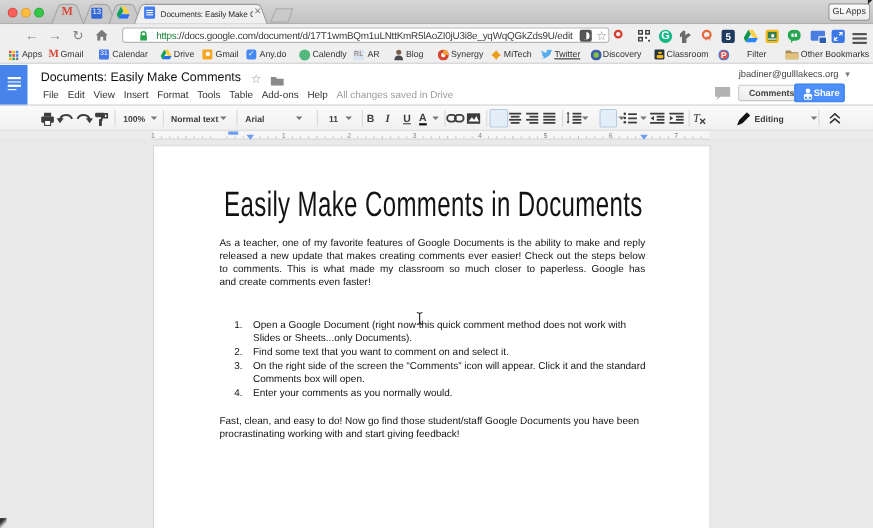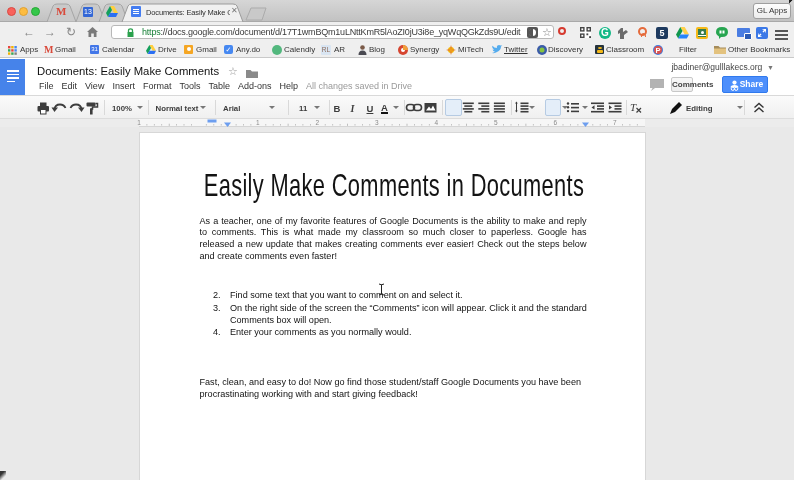--- a/index.html
+++ b/index.html
@@ -28,21 +28,21 @@
   .bk { position:absolute; top:3.5px; font-size:8px; color:#333; white-space:nowrap; }
 
   
   #dochead { position:absolute; left:0; top:58px; width:794px; height:37px; background:#fff; }
   #docsicon { position:absolute; left:0; top:59px; width:25px; height:37px; background:#4683ea; }
   #doctitle { position:absolute; left:37px; top:7px; font-size:11.3px; color:#111; }
   #menurow { position:absolute; left:39px; top:22.5px; font-size:9px; color:#333; }
   .mi { margin-right:8px; }
   #savedmsg { color:#9a9a9a; }
   #email { position:absolute; right:20px; top:4px; font-size:8.5px; color:#444; }
-  #commentsbtn { position:absolute; left:671px; top:77px; width:22px; height:15px;
+  #commentsbtn { position:absolute; left:671px; top:77px; width:61px; height:15px;
     background:linear-gradient(#f8f8f8,#ededed); border:1px solid #c8c8c8; border-radius:2px;
     font-size:8px; font-weight:bold; color:#444; text-align:center; line-height:13px; }
   #sharebtn { position:absolute; left:722px; top:76px; width:46px; height:17px;
     background:#4d8ffc; border:1px solid #3079ed; border-radius:2px;
     font-size:8.5px; font-weight:bold; color:#fff; text-align:center; line-height:15px; }
 
   
   #toolbar { position:absolute; left:0; top:95px; width:794px; height:24px;
     background:linear-gradient(#fbfbfb,#f0f0f0); border-top:1px solid #d9d9d9; border-bottom:1px solid #dcdcdc; }
   .tsep { position:absolute; top:4px; width:1px; height:15px; background:#d9d9d9; }
@@ -439,25 +439,26 @@
     <path d="M582 3.5 L589 3.5 L585.5 8 Z" fill="#6d9eef"></path>
   </svg>
 
 <div id="canvas">
   <div id="page">
     <div class="doc" id="title1">
         <span>Easily Make Comments in Documents</span>
       </div>
     <div class="doc para" style="left:59.5px; top:82.8px; width:387px;">
       <div class="jline">As a teacher, one of my favorite features of Google Documents is the ability to make and reply</div>
+      <div class="jline">released a new update that makes creating comments ever easier! Check out the steps below</div>
       <div class="jline">to comments. This is what made my classroom so much closer to paperless. Google has</div>
-      <div class="jline">released a new update that makes creating comments ever easier! Check out the steps below</div>
       <div>and create comments even faster!</div>
     </div>
     <div class="doc para" style="left:73px; top:156.3px; width:420px; line-height:12px;">
+      <div style="margin-bottom:0.5px;"><span class="num">1.</span>Open a Google Document (right now this quick comment method does not work with<br><span class="num"></span>Slides or Sheets...only Documents).</div>
       <div style="margin-bottom:0.5px;"><span class="num">2.</span>Find some text that you want to comment on and select it.</div>
       <div style="margin-bottom:0.5px;"><span class="num">3.</span>On the right side of the screen the “Comments” icon will appear. Click it and the standard<br><span class="num"></span>Comments box will open.</div>
       <div><span class="num">4.</span>Enter your comments as you normally would.</div>
     </div>
     <div class="doc para" style="left:59.5px; top:242.8px; width:420px; line-height:12px;">
       Fast, clean, and easy to do! Now go find those student/staff Google Documents you have been<br>procrastinating working with and start giving feedback!
     </div>
   </div>
 
   <svg class="abs" style="left:377px;top:155px" width="9" height="13">

